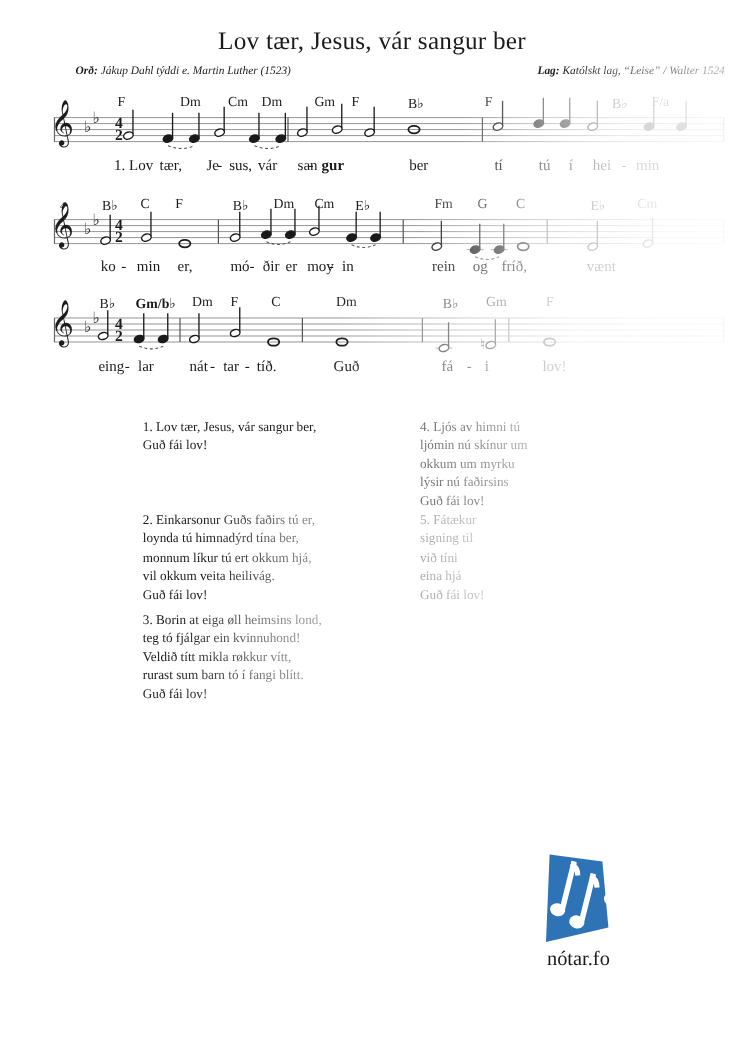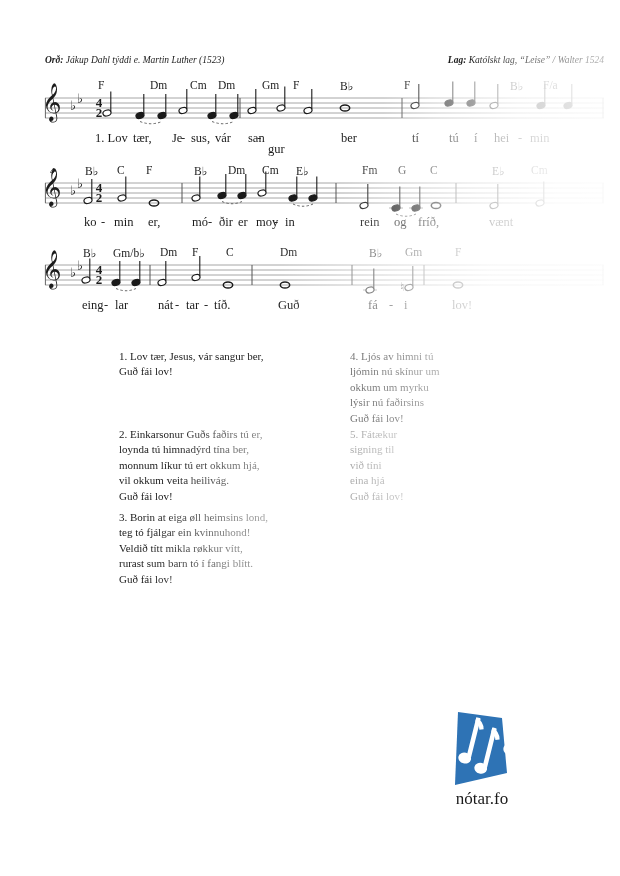--- a/index.html
+++ b/index.html
@@ -1,20 +1,20 @@
 <!DOCTYPE html>
 <html><head>
 <meta charset="utf-8">
 <style>
   html,body{margin:0;padding:0;background:#e8e8e8;}
   #page{position:relative;width:620px;height:876px;background:#ffffff;margin:0 auto;
         font-family:"Liberation Serif",serif;color:#1b1b1b;overflow:hidden;}
   .title{position:absolute;top:22px;left:0;width:620px;text-align:center;
          font-size:21px;letter-spacing:.2px;}
-  .credit{position:absolute;top:55px;font-size:9.5px;font-style:italic;white-space:nowrap;}
+  .credit{position:absolute;top:55px;font-size:9.5px;font-style:italic;white-space:nowrap;margin-left:18px;}
   .credit b{font-weight:bold;}
   .credit-left{left:45px;}
   .credit-right{right:16px;}
   .system{position:absolute;left:0;width:620px;height:74px;z-index:1;}
   .chord{position:absolute;top:1px;font-size:11.5px;white-space:nowrap;
          font-family:"Liberation Serif","DejaVu Sans",serif;}
   .lyric{position:absolute;font-size:12.5px;white-space:nowrap;}
   .measure-num{position:absolute;font-size:8.5px;font-style:italic;}
   .staff-svg{position:absolute;left:0;top:4px;overflow:visible;}
   .clef{font-family:"DejaVu Sans",sans-serif;font-size:33px;fill:#1b1b1b;}
@@ -26,20 +26,21 @@
   .overlay{position:absolute;z-index:5;pointer-events:none;}
   #logo{position:absolute;left:449px;top:709px;width:62px;height:78px;z-index:2;}
   #logo-text{position:absolute;left:430px;top:789px;width:104px;text-align:center;
              font-size:17px;z-index:2;}
 </style>
 </head>
 <body>
 
 <div id="page">
 
+  <div class="title">Lov tær, Jesus, vár sangur ber</div>
 
   <div class="credit credit-left"><b>Orð:</b><span> Jákup Dahl týddi e. Martin Luther (1523)</span></div>
 
   <div class="credit credit-right"><b>Lag:</b><span> Katólskt lag, “Leise” / Walter 1524</span></div>
 
   <div id="systems">
       <div class="system" style="top: 78px;">
         <span class="chord" style="left: 98px;">F</span>
         <span class="chord" style="left: 150px;">Dm</span>
         <span class="chord" style="left: 190px;">Cm</span>
@@ -132,21 +133,21 @@
           <path d="M 212 39.5 Q 223 44 234 39.5" fill="none" stroke="#555" stroke-width="0.9" stroke-dasharray="2.4 2.2"></path>
         </svg>
         <span class="lyric" style="left: 95px; top: 53px;">1. Lov</span>
         <span class="lyric" style="left: 133px; top: 53px;">tær,</span>
         <span class="lyric" style="left: 172px; top: 53px;">Je</span>
         <span class="lyric" style="left: 181px; top: 53px;">-</span>
         <span class="lyric" style="left: 191px; top: 53px;">sus,</span>
         <span class="lyric" style="left: 215px; top: 53px;">vár</span>
         <span class="lyric" style="left: 248px; top: 53px;">san</span>
         <span class="lyric" style="left: 257px; top: 53px;">-</span>
-        <span class="lyric" style="left: 268px; top: 64px;">gur</span>
+        <span class="lyric" style="left: 268px; top: 53px; font-weight: bold;">gur</span>
         <span class="lyric" style="left: 341px; top: 53px;">ber</span>
         <span class="lyric" style="left: 412px; top: 53px;">tí</span>
         <span class="lyric" style="left: 449px; top: 53px;">tú</span>
         <span class="lyric" style="left: 474px; top: 53px;">í</span>
         <span class="lyric" style="left: 494px; top: 53px;">hei</span>
         <span class="lyric" style="left: 518px; top: 53px;">-</span>
         <span class="lyric" style="left: 530px; top: 53px;">min</span>
       </div>
       <div class="system" style="top: 163px;">
         <span class="measure-num" style="left: 50px; top: 3px;">4</span>
@@ -253,21 +254,21 @@
         <span class="lyric" style="left: 256px; top: 52px;">moy</span>
         <span class="lyric" style="left: 274px; top: 52px;">-</span>
         <span class="lyric" style="left: 285px; top: 52px;">in</span>
         <span class="lyric" style="left: 360px; top: 52px;">rein</span>
         <span class="lyric" style="left: 394px; top: 52px;">og</span>
         <span class="lyric" style="left: 418px; top: 52px;">fríð,</span>
         <span class="lyric" style="left: 489px; top: 52px;">vænt</span>
       </div>
       <div class="system" style="top: 245px;">
         <span class="chord" style="left: 83px;">B♭</span>
-        <span class="chord" style="left: 113px;">Gm/b♭</span>
+        <span class="chord" style="left: 113px; font-weight: bold;">Gm/b♭</span>
         <span class="chord" style="left: 160px;">Dm</span>
         <span class="chord" style="left: 192px;">F</span>
         <span class="chord" style="left: 226px;">C</span>
         <span class="chord" style="left: 280px;">Dm</span>
         <span class="chord" style="left: 369px;">B♭</span>
         <span class="chord" style="left: 405px;">Gm</span>
         <span class="chord" style="left: 455px;">F</span>
         <svg class="staff-svg" width="620" height="52" viewBox="0 0 620 52">
           <line x1="45" y1="16" x2="604" y2="16" stroke="#8f8f8f" stroke-width="0.8"></line>
           <line x1="45" y1="21" x2="604" y2="21" stroke="#8f8f8f" stroke-width="0.8"></line>

